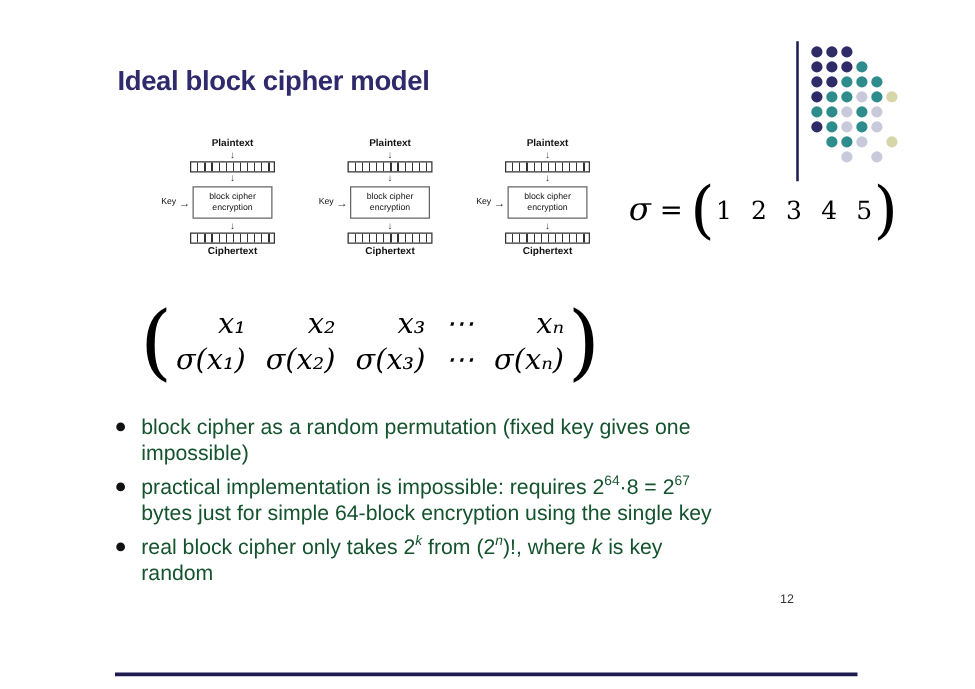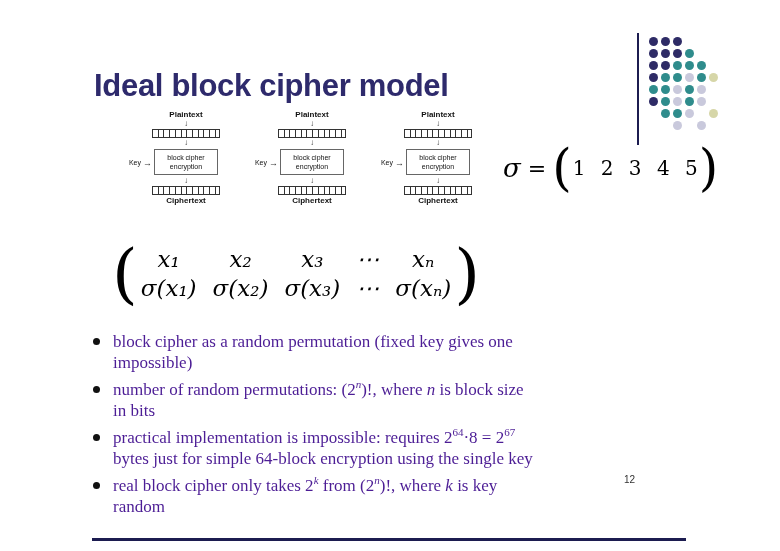--- a/index.html
+++ b/index.html
@@ -1,19 +1,19 @@
 <!DOCTYPE html>
 <html><head>
 <meta charset="utf-8">
 <style>
   * { margin:0; padding:0; box-sizing:border-box; }
   html,body { width:780px; height:551px; }
   body { position:relative; background:#ffffff; font-family:"Liberation Sans",sans-serif; overflow:hidden; }
 
-  .title { position:absolute; left:94px; top:52px; font-size:31px; font-weight:700; color:#2e2a6c; letter-spacing:-0.3px;margin-top:16px; }
+  .title { position:absolute; left:94px; top:52px; font-size:22px; font-weight:700; color:#2e2a6c; letter-spacing:-0.3px; }
 
   .vline { position:absolute; left:637px; top:33px; width:2px; height:112px; background:#1c1c50; }
   .dots { position:absolute; left:649px; top:37px; display:grid; grid-template-columns:repeat(6,12px); grid-auto-rows:12px; }
   .dot { width:9px; height:9px; border-radius:50%; }
 
   .diagrams { position:absolute; left:136px; top:110px; display:flex; gap:26px; }
   .diag-col { width:100px; display:flex; flex-direction:column; align-items:center; }
   .diag-label { font-size:8px; line-height:10px; color:#111;font-weight:bold; }
   .down-arrow { font-size:8px; line-height:8px; color:#333; }
   .band { width:68px; height:9px; border:1px solid #333;
@@ -31,25 +31,25 @@
   .sigma-sym { font-style:italic; font-size:26px; margin-right:7px; }
   .sigma-eq { font-size:22px; margin-right:6px; }
   .paren { font-family:"DejaVu Serif",serif; line-height:0.85; color:#000; }
   .p-small { font-size:50px; }
   .sigma-rows { display:flex; flex-direction:row; margin:0 1px; }
   .sigma-row { font-size:20px; line-height:24px; word-spacing:9px; text-align:center; }
 
   .matrix { position:absolute; left:112px; top:245px; display:flex; align-items:center;
             font-family:"DejaVu Serif",serif; color:#000; }
   .p-big { font-size:66px; }
-  .matrix-grid { display:grid; grid-template-columns:repeat(5,auto); column-gap:16px; margin:0 3px; text-align:center; }
+  .matrix-grid { display:grid; grid-template-columns:repeat(5,auto); column-gap:16px; margin:0 3px; text-align:right; }
   .mcell { font-style:italic; font-size:23px; line-height:29px; }
 
   .bullets { position:absolute; left:88px; top:331px; width:600px; list-style:none; }
-  .bullet-item { position:relative; padding-left:25px; font-size:17px; line-height:21px; color:#4c1d95; margin-bottom:6px;font-family:Liberation Serif, serif; }
+  .bullet-item { position:relative; padding-left:25px; font-size:17px; line-height:21px; color:#14532d; margin-bottom:6px; }
   .bullet-dot { position:absolute; left:5px; top:7px; width:7px; height:7px; border-radius:50%; background:#111; }
   .bullet-text sup { font-size:11px; line-height:0; }
   .bullet-text sup.it, .bullet-text i { font-style:italic; }
 
   .page-number { position:absolute; left:624px; top:474px; font-size:10px; color:#333; }
   .footer-line { position:absolute; left:92px; top:538px; width:594px; height:3px; background:#1c1c50; }
 </style>
 </head>
 <body>
 
@@ -189,24 +189,20 @@
   <span class="paren p-big">)</span>
 </div>
 
 <ul class="bullets">
   <li class="bullet-item">
     <span class="bullet-dot"></span>
     <span class="bullet-text"><span>block cipher as a random permutation (fixed key gives one</span><br><span>impossible)</span></span>
   </li>
   <li class="bullet-item">
     <span class="bullet-dot"></span>
-    <span class="bullet-text"><span>number of random permutations: (2</span><sup class="it">n</sup><span>)!, where </span><i>n</i><span> is block size</span><br><span>in bits</span></span>
-  </li>
-  <li class="bullet-item">
-    <span class="bullet-dot"></span>
     <span class="bullet-text"><span>practical implementation is impossible: requires 2</span><sup>64</sup><span>·8 = 2</span><sup>67</sup><br><span>bytes just for simple 64-block encryption using the single key</span></span>
   </li>
   <li class="bullet-item">
     <span class="bullet-dot"></span>
     <span class="bullet-text"><span>real block cipher only takes 2</span><sup class="it">k</sup><span> from (2</span><sup class="it">n</sup><span>)!, where </span><i>k</i><span> is key</span><br><span>random</span></span>
   </li>
 </ul>
 
 <div class="page-number">12</div>
 <div class="footer-line"></div>

